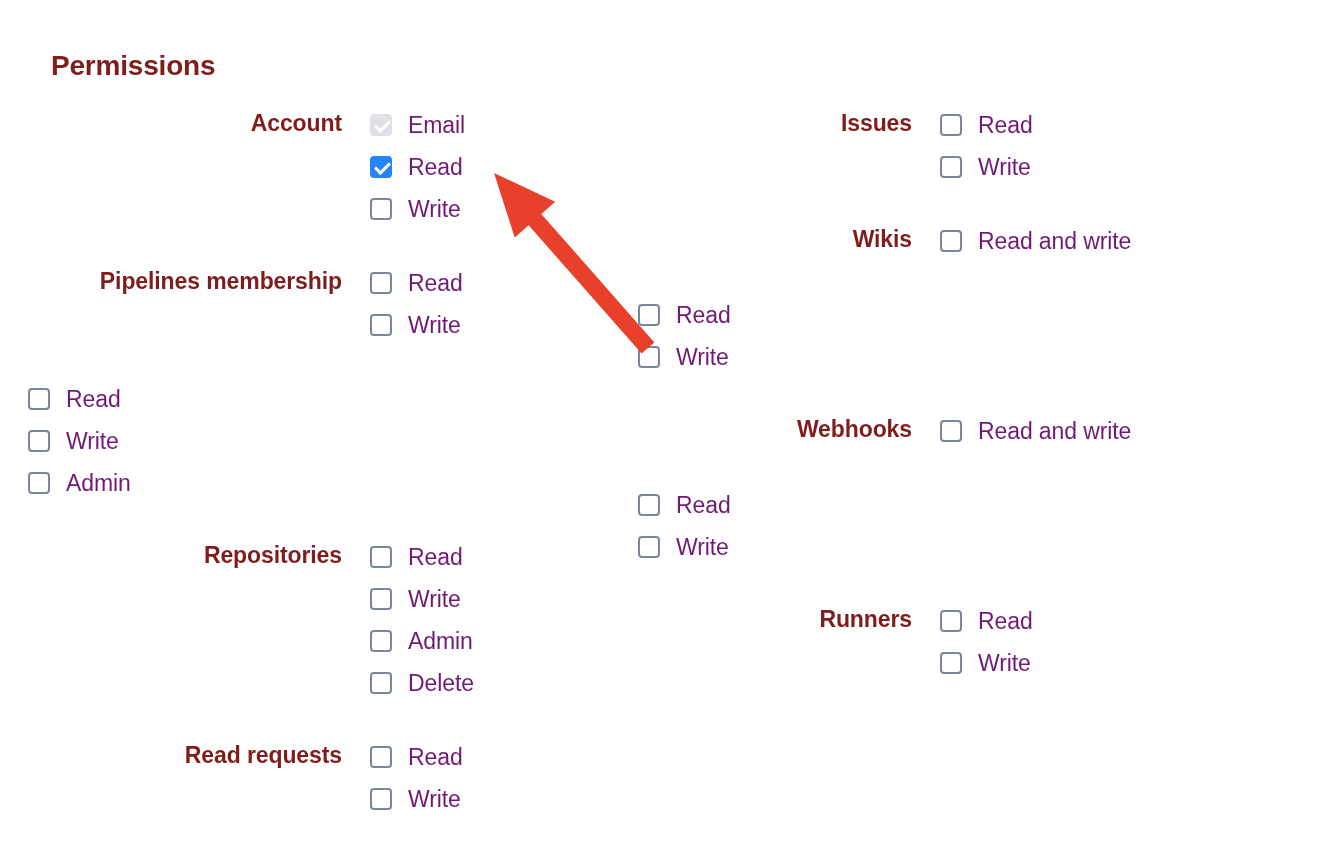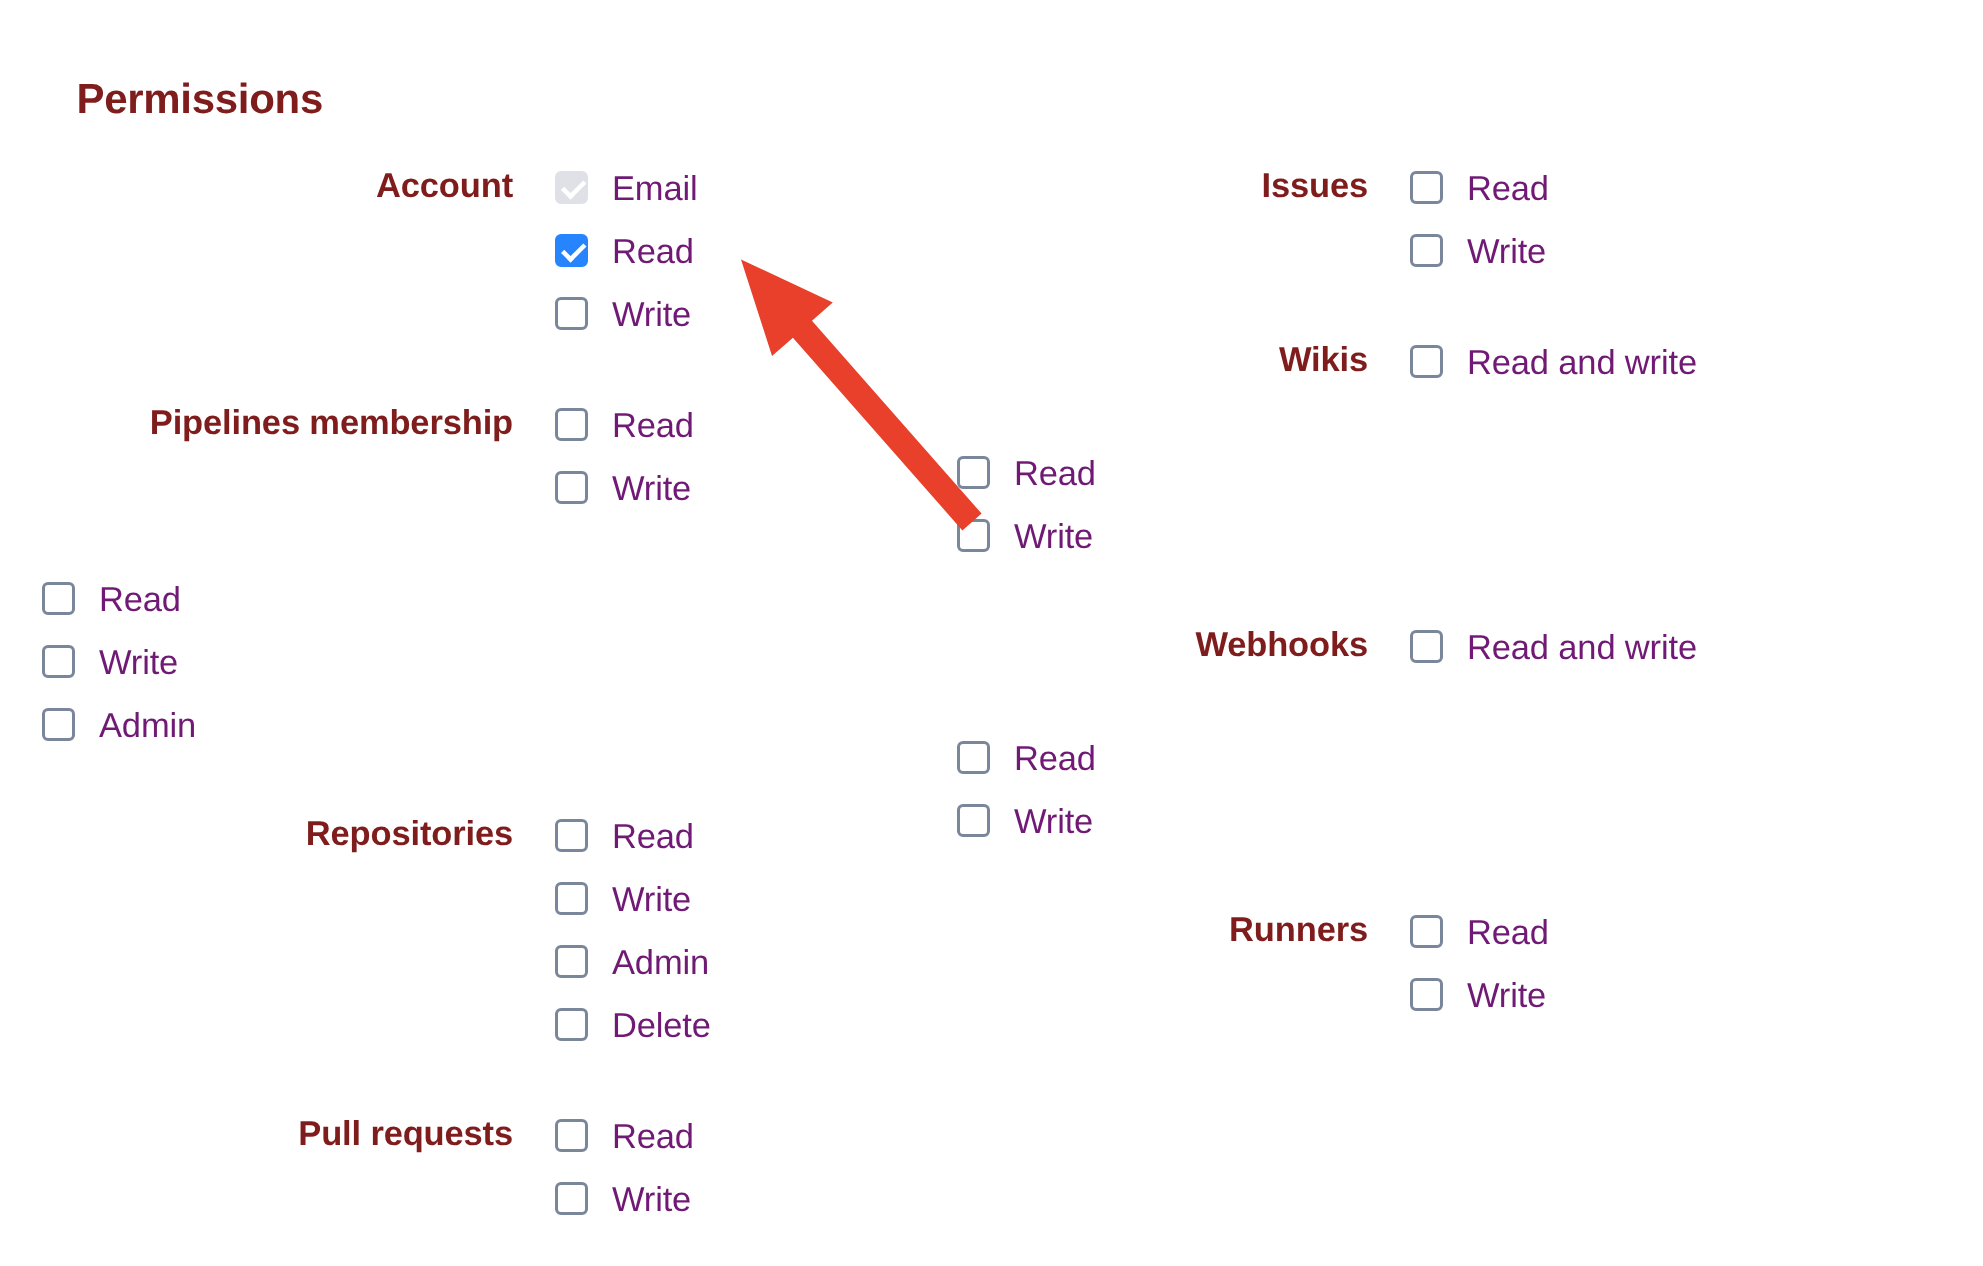--- a/index.html
+++ b/index.html
@@ -205,21 +205,21 @@
               <span class="checkbox"></span>
               <span class="option-label">Admin</span>
             </label>
             <label class="option-row">
               <span class="checkbox"></span>
               <span class="option-label">Delete</span>
             </label>
           </div>
         </div>
         <div class="group">
-          <div class="group-label">Pull requests</div>
+          <div class="group-label">Read requests</div>
           <div class="options">
             <label class="option-row">
               <span class="checkbox"></span>
               <span class="option-label">Read</span>
             </label>
             <label class="option-row">
               <span class="checkbox"></span>
               <span class="option-label">Write</span>
             </label>
           </div>

